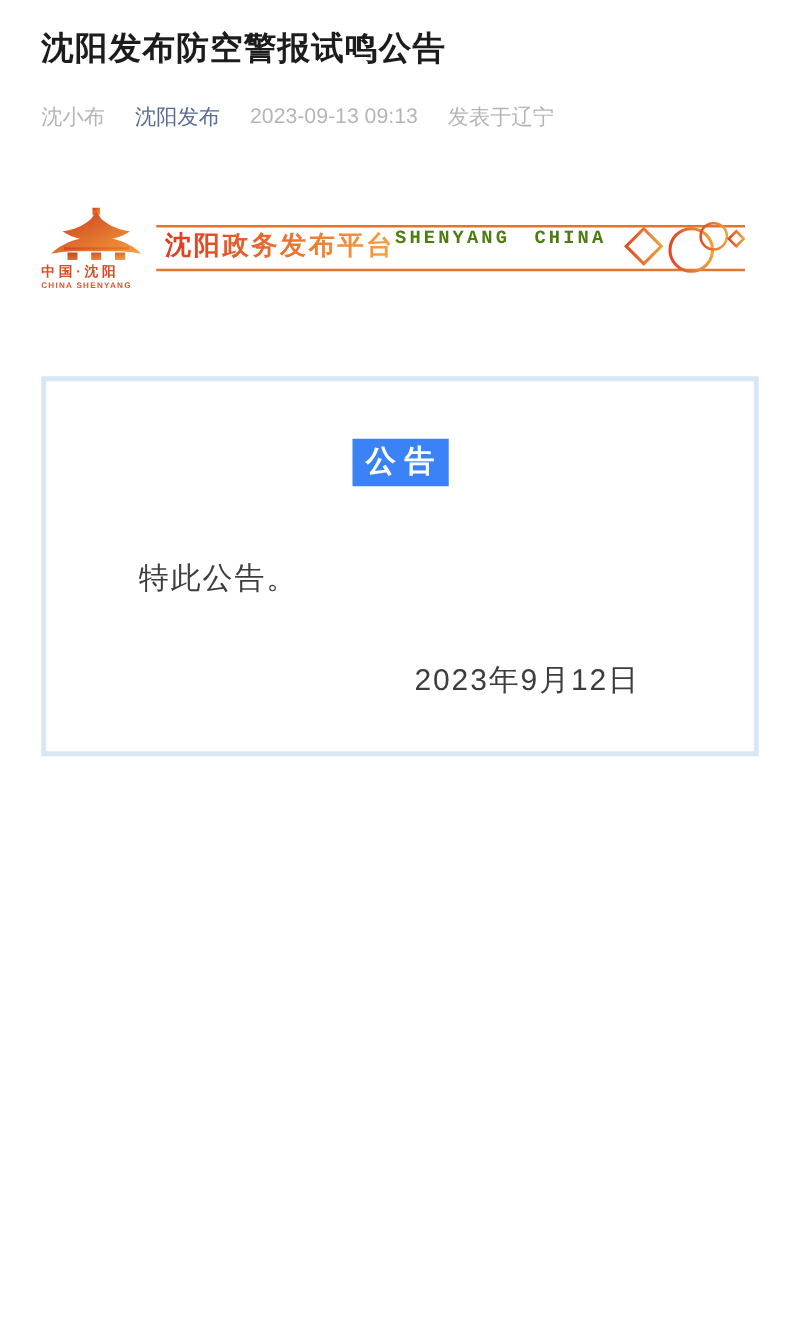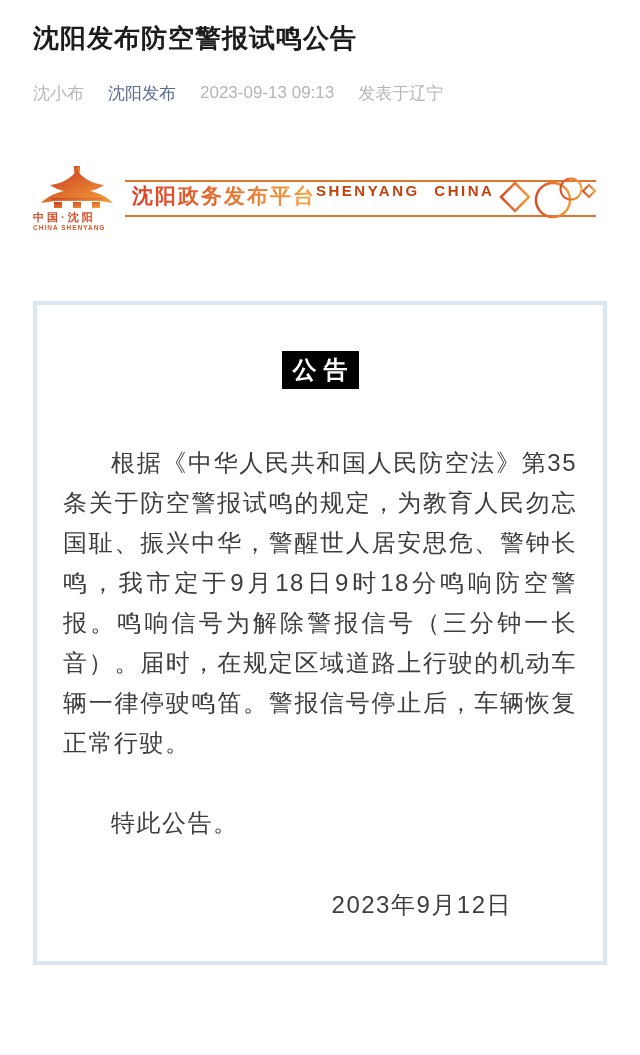--- a/index.html
+++ b/index.html
@@ -50,36 +50,36 @@
   }
   .platform-cn {
     font-size: 21px; font-weight: 700; letter-spacing: 2px;
     background: linear-gradient(90deg, #dd3b22, #f6a23c);
     -webkit-background-clip: text; background-clip: text;
     -webkit-text-fill-color: transparent; color: #e4571f;
     white-space: nowrap;
   }
   .platform-en {
     margin-left: auto;
-    font-family: Liberation Sans, sans-serif;
-    font-size: 15px; font-weight: 700; color: #c2410c;
+    font-family: Liberation Mono, monospace;
+    font-size: 15px; font-weight: 700; color: #4d7c0f;
     letter-spacing: 2.5px; word-spacing: 8px; white-space: nowrap;
   }
   .deco { position: absolute; right: 0px; top: -8px; overflow: visible; }
 
   
   .notice-box {
     margin: 58px 33px 0 33px;
     border: 4px solid #d9e7f5;
     padding: 46px 26px 34px 26px;
     background: #ffffff;
   }
   .notice-label {
     width: fit-content; margin: 0 auto 54px auto;
-    background: #000000; color: #ffffff;
+    background: #3b82f6; color: #ffffff;
     font-size: 24px; font-weight: 700;
     letter-spacing: 7px; padding: 3px 4px 3px 11px;
     line-height: 32px;
   }
   .notice-body, .notice-closing {
     font-size: 24px; color: #3d3d3d;
     line-height: 40px; letter-spacing: 1.5px;
     text-indent: 2em; text-align: justify;
   }
   .notice-closing { margin-top: 40px; text-indent: 2em; }
@@ -133,18 +133,17 @@
       <polygon points="39,9 53,23 39,37 25,23" fill="none" stroke="url(#dg)" stroke-width="2.5"></polygon>
       <circle cx="77" cy="26" r="17" fill="none" stroke="url(#dg)" stroke-width="2.5"></circle>
       <circle cx="95" cy="15" r="10.5" fill="none" stroke="url(#dg)" stroke-width="2"></circle>
       <polygon points="113,11 119,17 113,23 107,17" fill="none" stroke="url(#dg)" stroke-width="2"></polygon>
     </svg>
   </div>
 </div>
 
 <div class="notice-box">
   <div class="notice-label">公告</div>
-  <p class="notice-body">根据《中华人民共和国人民防空法》第35条关于防空警报试鸣的规定，为教育人民勿忘国耻、振兴中华，警醒世人居安思危、警钟长鸣，我市定于9月18日9时18分鸣响防空警报。鸣响信号为解除警报信号（三分钟一长音）。届时，在规定区域道路上行驶的机动车辆一律停驶鸣笛。警报信号停止后，车辆恢复正常行驶。</p>
   <p class="notice-closing">特此公告。</p>
   <div class="signature">
     <div class="sig-date">2023年9月12日</div>
   </div>
 </div>
 
 </body></html>

